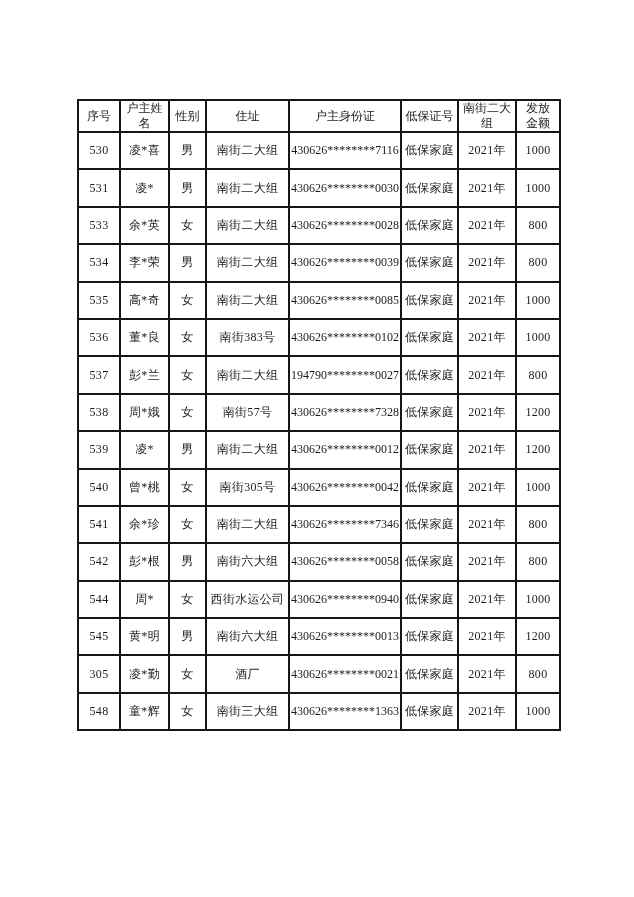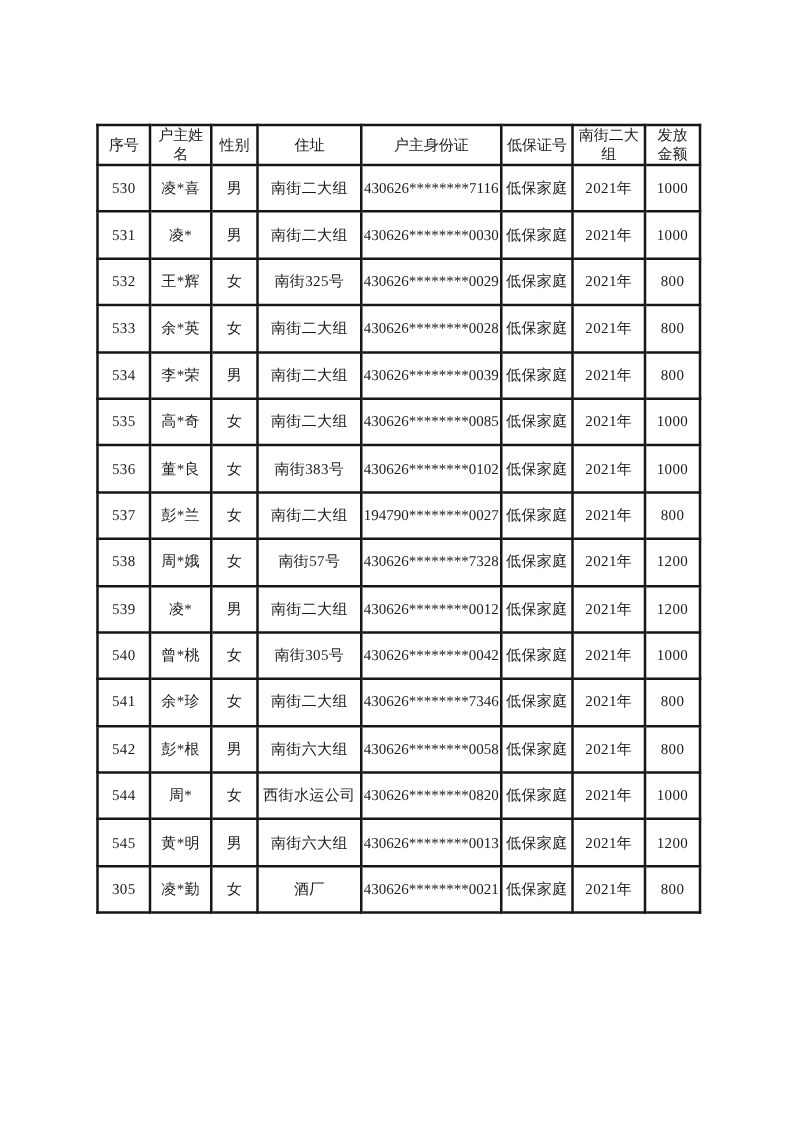--- a/index.html
+++ b/index.html
@@ -92,30 +92,20 @@
         <td>531</td>
         <td>凌*</td>
         <td>男</td>
         <td>南街二大组</td>
         <td class="cell-id">430626********0030</td>
         <td>低保家庭</td>
         <td>2021年</td>
         <td>1000</td>
       </tr>
         <tr>
-        <td>532</td>
-        <td>王*辉</td>
-        <td>女</td>
-        <td>南街325号</td>
-        <td class="cell-id">430626********0029</td>
-        <td>低保家庭</td>
-        <td>2021年</td>
-        <td>800</td>
-      </tr>
-        <tr>
         <td>533</td>
         <td>余*英</td>
         <td>女</td>
         <td>南街二大组</td>
         <td class="cell-id">430626********0028</td>
         <td>低保家庭</td>
         <td>2021年</td>
         <td>800</td>
       </tr>
         <tr>
@@ -206,21 +196,21 @@
         <td class="cell-id">430626********0058</td>
         <td>低保家庭</td>
         <td>2021年</td>
         <td>800</td>
       </tr>
         <tr>
         <td>544</td>
         <td>周*</td>
         <td>女</td>
         <td>西街水运公司</td>
-        <td class="cell-id">430626********0820</td>
+        <td class="cell-id">430626********0940</td>
         <td>低保家庭</td>
         <td>2021年</td>
         <td>1000</td>
       </tr>
         <tr>
         <td>545</td>
         <td>黄*明</td>
         <td>男</td>
         <td>南街六大组</td>
         <td class="cell-id">430626********0013</td>
@@ -230,16 +220,26 @@
       </tr>
         <tr>
         <td>305</td>
         <td>凌*勤</td>
         <td>女</td>
         <td>酒厂</td>
         <td class="cell-id">430626********0021</td>
         <td>低保家庭</td>
         <td>2021年</td>
         <td>800</td>
+      </tr>
+        <tr>
+        <td>548</td>
+        <td>童*辉</td>
+        <td>女</td>
+        <td>南街三大组</td>
+        <td class="cell-id">430626********1363</td>
+        <td>低保家庭</td>
+        <td>2021年</td>
+        <td>1000</td>
       </tr>
       </tbody>
   </table>
 </div>
 
 </body></html>

